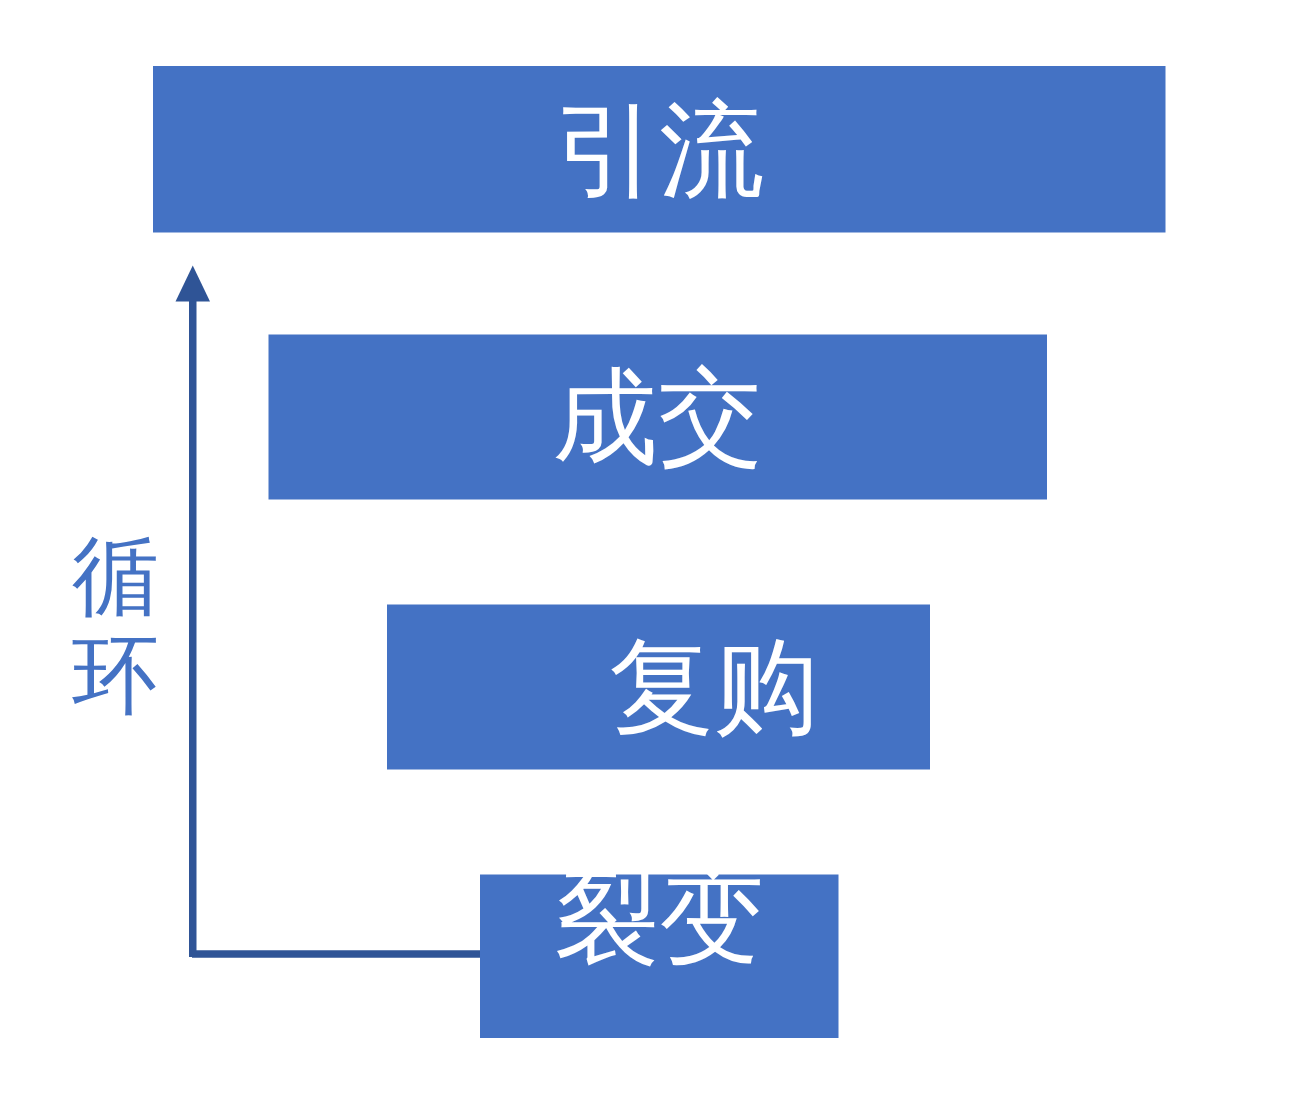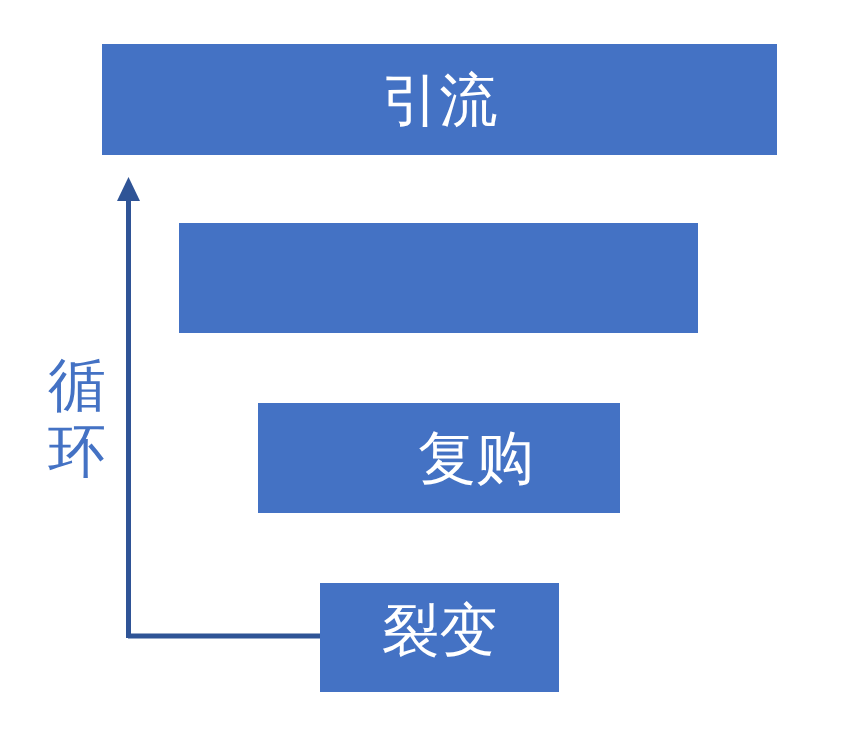--- a/index.html
+++ b/index.html
@@ -23,37 +23,37 @@
     box-sizing: border-box;
   }
   .stage-label {
     position: absolute;
     top: 0;
     height: 100%;
     display: flex;
     align-items: center;
     justify-content: center;
     color: #ffffff;
-    font-size: 58px;
+    font-size: 70px;
     line-height: 1;
     letter-spacing: 0px;
     white-space: nowrap;
     pointer-events: none;
   }
   
   #bar-1 { left: 102px; top: 44px;  width: 675px; height: 111px; }
   #bar-2 { left: 179px; top: 223px; width: 519px; height: 110px; }
   #bar-3 { left: 258px; top: 403px; width: 362px; height: 110px; }
   #bar-4 { left: 320px; top: 583px; width: 239px; height: 109px; }
 
   
   #label-1 { left: 102px; top: 44px;  width: 675px; height: 111px; }
   #label-2 { left: 179px; top: 223px; width: 519px; height: 110px; }
   #label-3 { left: 258px; top: 403px; width: 436px; height: 110px; }
-  #label-4 { left: 320px; top: 575px; width: 239px; height: 109px; }
+  #label-4 { left: 320px; top: 556px; width: 239px; height: 109px; }
 
   
   #loop-arrow {
     position: absolute;
     left: 0;
     top: 0;
     width: 863px;
     height: 734px;
     pointer-events: none;
   }
@@ -75,20 +75,21 @@
 <body>
 
 <div id="canvas">
 
   <div class="stage-bar" id="bar-1"></div>
   <div class="stage-bar" id="bar-2"></div>
   <div class="stage-bar" id="bar-3"></div>
   <div class="stage-bar" id="bar-4"></div>
 
   <div class="stage-label" id="label-1">引流</div>
+  <div class="stage-label" id="label-2">成交</div>
   <div class="stage-label" id="label-3">复购</div>
   <div class="stage-label" id="label-4">裂变</div>
 
   <svg id="loop-arrow" viewBox="0 0 863 734" aria-hidden="true">
 
     <path d="M 320 636 L 128 636" stroke="#2F5496" stroke-width="5" fill="none" stroke-linecap="butt"></path>
 
     <path d="M 128.5 638 L 128.5 200" stroke="#2F5496" stroke-width="5" fill="none" stroke-linecap="butt"></path>
 
     <polygon points="128.5,177 140,201 117,201" fill="#2F5496"></polygon>

